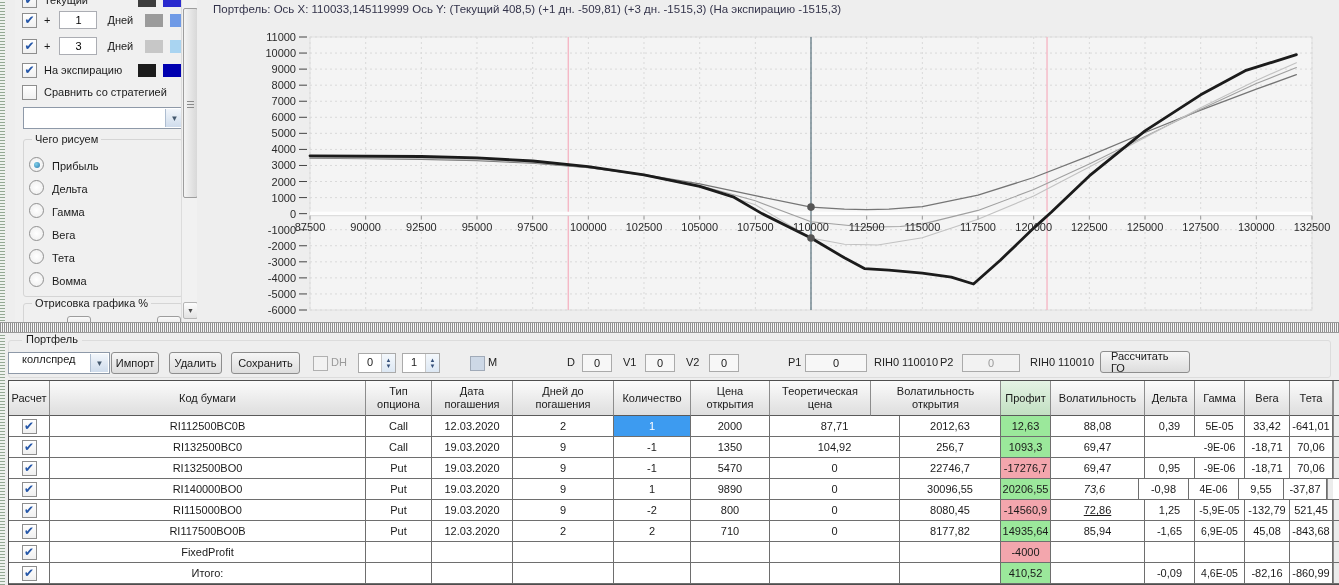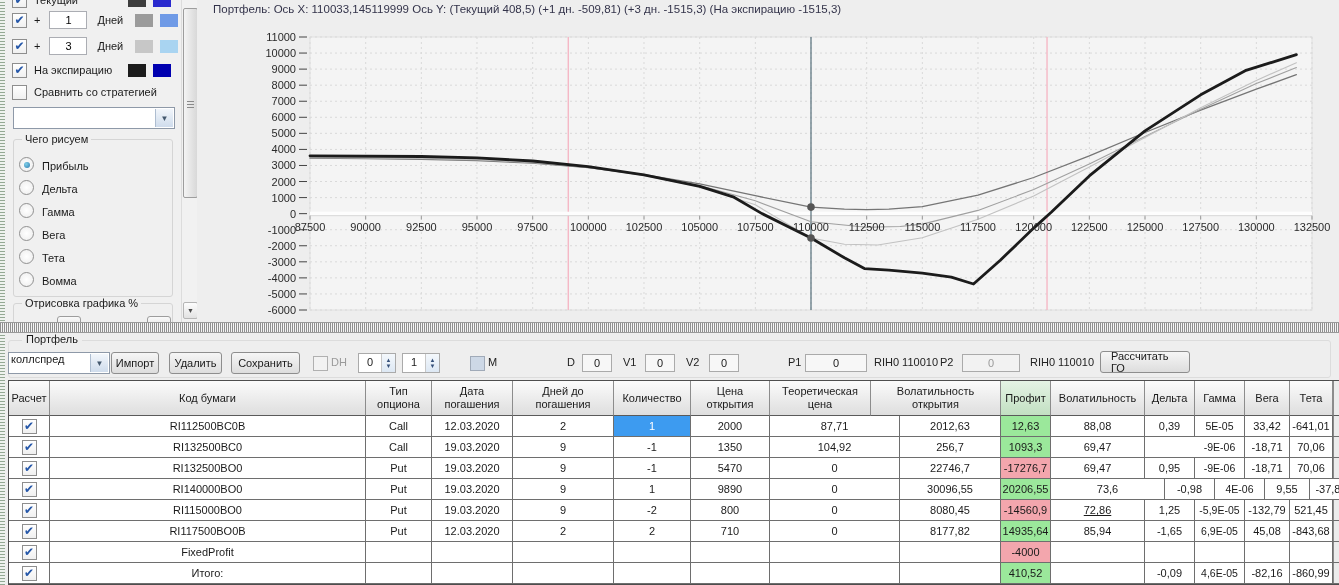--- a/index.html
+++ b/index.html
@@ -7,21 +7,21 @@
        background:#eeeeee;font-family:"Liberation Sans","DejaVu Sans",sans-serif;font-size:11px;color:#1a1a1a}
   .abs{position:absolute}
 
   
   .hatch-left{left:0;top:0;width:5px;height:585px;
       background:repeating-linear-gradient(0deg,#94a894 0 1px,#eef2ee 1px 3px)}
   .splitter-h{left:0;top:322px;width:1339px;height:9px;border-top:1px solid #9a9a9a;border-bottom:1px solid #9a9a9a;
       background:repeating-linear-gradient(90deg,#8f8f8f 0 1px,#f4f4f4 1px 2px)}
 
   
-  .sidebar{left:5px;top:0;width:192px;height:322px;background:#f0f0f0;overflow:hidden}
+  .sidebar{left:15px;top:0;width:192px;height:322px;background:#f0f0f0;overflow:hidden}
   .side-row{position:absolute;left:0;height:20px;display:flex;align-items:center}
   .cbx{width:13px;height:13px;border:1px solid #8e8e8e;background:linear-gradient(#fff,#f0f0f0);
        display:inline-flex;align-items:center;justify-content:center;flex:0 0 13px}
   .cbx .tick{color:#2456a8;font-size:12px;line-height:10px;margin-top:-1px}
   .swatch{width:18px;height:13px;display:inline-block}
   .numbox{width:36px;height:16px;border:1px solid #abadb3;background:#fff;font-size:11px;text-align:center;
        font-family:"Liberation Sans",sans-serif;padding:0}
   .combo{height:20px;border:1px solid #8e99a8;background:#fff;position:relative}
   .combo .arrowbtn{position:absolute;right:1px;top:1px;bottom:1px;width:17px;
        background:linear-gradient(#f2f6fb,#cfdcec);border-left:1px solid #aebdd0;
@@ -310,21 +310,21 @@
       <text x="1115" y="204.64705882352942" text-anchor="middle" font-size="11" fill="#2a2a2a" font-family="Liberation Sans,sans-serif">132500</text>
     </svg>
 </div>
 
 <div class="abs pf-group">
   <div class="pf-border"></div>
   <div class="pf-label">Портфель</div>
 </div>
 
 <div class="combo abs" style="left:8px;top:352px;width:100px">
-  <span style="margin-left:2px">коллспред</span>
+  <span style="margin-left:13px">коллспред</span>
   <span class="arrowbtn">▼</span>
 </div>
 <div class="btn" style="left:111px;top:352px;width:48px">Импорт</div>
 <div class="btn" style="left:169px;top:352px;width:53px">Удалить</div>
 <div class="btn" style="left:231px;top:352px;width:69px">Сохранить</div>
 
 <span class="cbx abs" style="left:313px;top:356px;background:#f2f2f2;border-color:#b0b0b0"></span>
 <span class="tool-label" style="left:331px;color:#9a9a9a">DH</span>
 
 <div class="spin" style="left:358px;top:353px">
@@ -446,21 +446,21 @@
       </div>
       <div class="td" style="width: 316px;">RI140000BO0</div>
       <div class="td" style="width: 66px;">Put</div>
       <div class="td" style="width: 81px;">19.03.2020</div>
       <div class="td" style="width: 101px;">9</div>
       <div class="td" style="width: 77px;">1</div>
       <div class="td" style="width: 79px;">9890</div>
       <div class="td" style="width: 130px;">0</div>
       <div class="td" style="width: 101px;">30096,55</div>
       <div class="td pos" style="width: 50px;">20206,55</div>
-      <div class="td" style="width: 114px;">73,6</div>
+      <div class="td" style="width: 88px; font-style: italic;">73,6</div>
       <div class="td" style="width: 50px;">-0,98</div>
       <div class="td" style="width: 50px; font-size: 10.5px;">4E-06</div>
       <div class="td" style="width: 45px;">9,55</div>
       <div class="td" style="width: 43px;">-37,87</div>
       <div class="td vscroll" style="width: 6px;"></div>
     </div>
     <div class="trow">
       <div class="td" style="width: 41px;">
         <span class="cbx">
           <span class="tick">✔</span>

